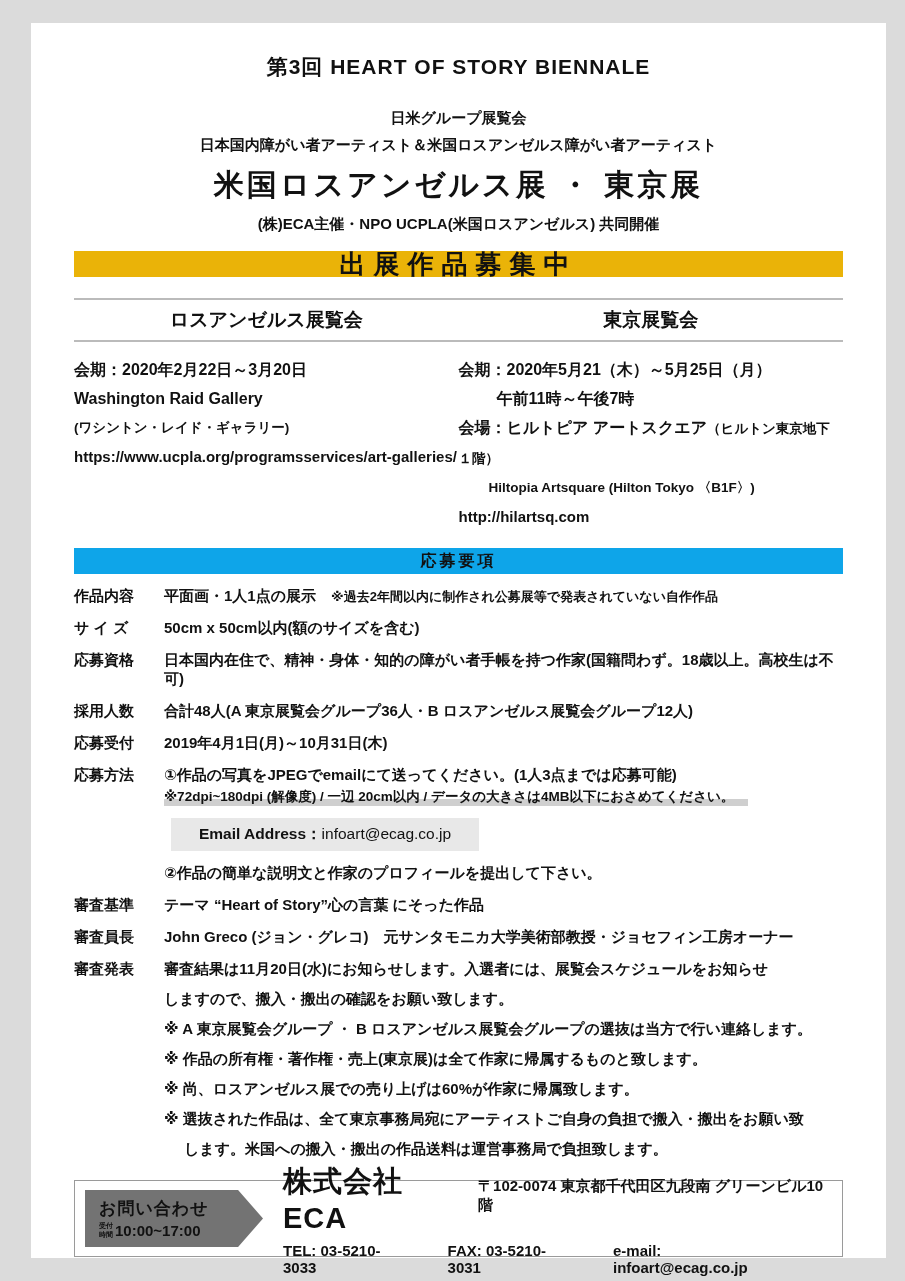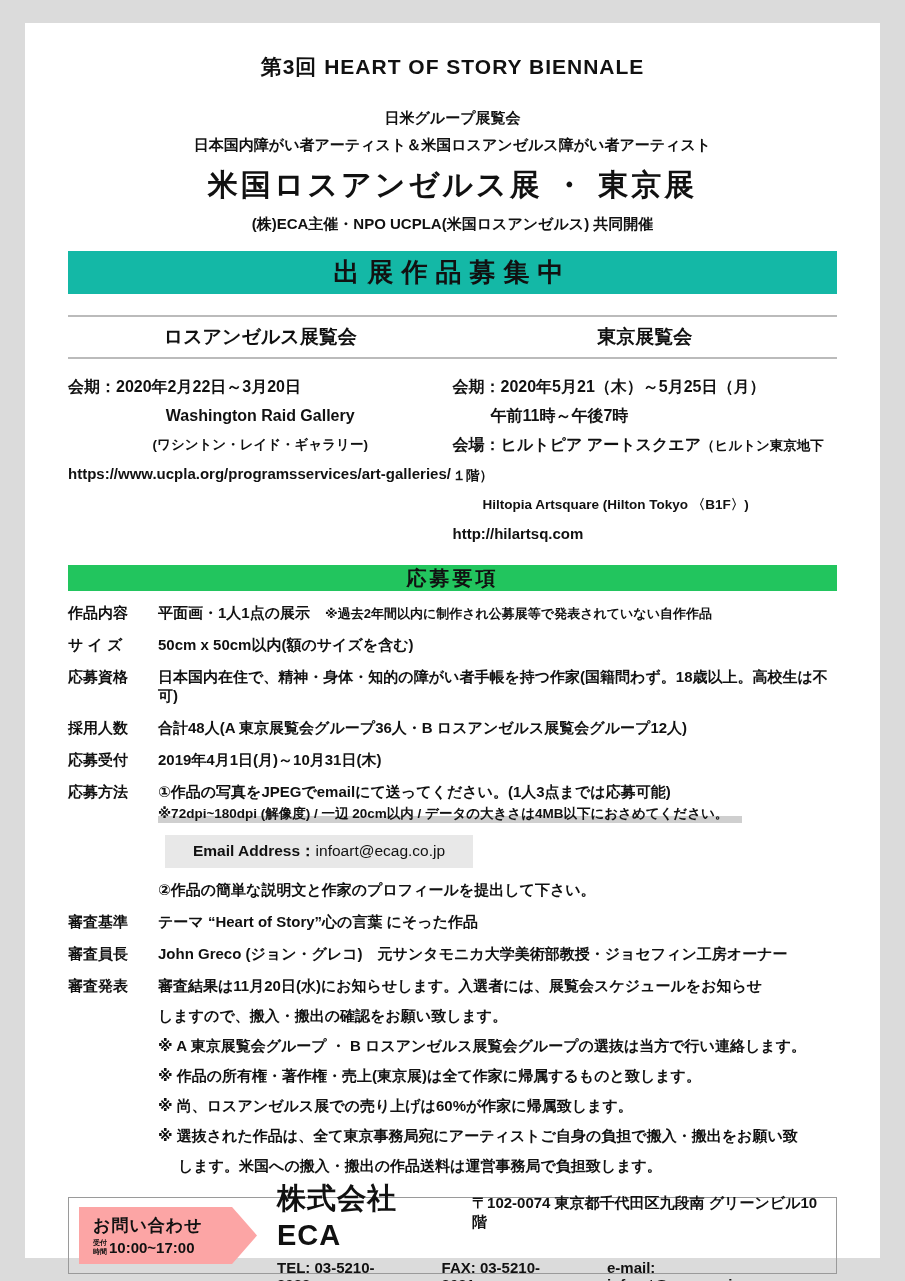--- a/index.html
+++ b/index.html
@@ -5,58 +5,58 @@
   * { margin:0; padding:0; box-sizing:border-box; }
   html,body { width:905px; height:1281px; }
   body {
     background:#dbdbdb;
     font-family:"Liberation Sans","DejaVu Sans",sans-serif;
     color:#111;
     position:relative;
   }
   [data-bind] { white-space:pre-wrap; }
   .sheet {
-    position:absolute; left:25px; top:23px;
+    position:absolute; left:31px; top:23px;
     width:855px; height:1235px; background:#fff;
   }
   .content { padding:0 43px; }
 
   
   .h-title { margin-top:30px; text-align:center; font-size:21px; font-weight:bold; letter-spacing:1px; }
   .h-sub1  { margin-top:28px; text-align:center; font-size:15px; font-weight:600; }
   .h-sub2  { margin-top:8px;  text-align:center; font-size:15px; font-weight:600; }
   .h-main  { margin-top:10px; text-align:center; font-size:30px; font-weight:bold; letter-spacing:3px; }
   .h-org   { margin-top:9px;  text-align:center; font-size:15px; font-weight:600; }
 
   .banner {
-    margin-top:17px; background:#14b8a6; height:43px;
+    margin-top:17px; background:#eab308; height:26px;
     display:flex; align-items:center; justify-content:center;
     font-size:26px; font-weight:bold; letter-spacing:8px;
   }
 
   
   .columns { display:flex; margin-top:21px; }
   .col { flex:1; }
   .col-header {
     border-top:2px solid #bbb; border-bottom:2px solid #bbb;
     text-align:center; font-size:19px; font-weight:bold; padding:7px 0;
   }
   .col-body { margin-top:13px; font-size:16px; font-weight:600; }
   .col-body .line { line-height:29px; }
-  .center { text-align:center; }
+  .center { }
   .ind38 { padding-left:38px; }
   .ind30 { padding-left:30px; }
   .small14 { font-size:13.5px; }
   .url { font-size:15px; font-weight:600; }
 
   
   .req-bar {
-    margin-top:17px; background:#22c55e; height:26px;
+    margin-top:17px; background:#0ea5e9; height:26px;
     display:flex; align-items:center; justify-content:center;
-    font-size:20px; font-weight:bold; letter-spacing:3px;
+    font-size:16px; font-weight:bold; letter-spacing:3px;
   }
   .req-list { margin-top:9px; font-size:15px; font-weight:600; }
   .req-row { display:flex; margin-top:13px; }
   .req-label { width:90px; flex:none; }
   .req-content { flex:1; }
   .small-note { font-size:13px; font-weight:bold; }
   .spec-note {
     margin-left:90px; margin-top:3px; font-size:13.5px; font-weight:bold;
     background:linear-gradient(to bottom, transparent 62%, #cfcfcf 62%);
     display:inline-block; padding-right:14px;
@@ -72,21 +72,21 @@
   .notes { margin-top:11px; }
   .note-line { margin-left:90px; margin-top:11px; font-size:15px; font-weight:600; }
   .note-cont { margin-left:110px; }
 
   
   .contact-box {
     margin-top:21px; border:1px solid #9a9a9a;
     display:flex; align-items:center; padding:9px 10px; height:77px;
   }
   .contact-label {
-    flex:none; width:178px; height:57px; background:#fca5a5;
+    flex:none; width:178px; height:57px; background:#737373;
     clip-path:polygon(0 0, 86% 0, 100% 50%, 86% 100%, 0 100%);
     padding:7px 0 0 14px;
   }
   .contact-label .l1 { font-size:17px; font-weight:bold; letter-spacing:1px; }
   .contact-label .l2 { font-size:15px; font-weight:bold; margin-top:2px; display:flex; align-items:center; }
   .stack { display:inline-flex; flex-direction:column; font-size:7px; line-height:1.15; margin-right:2px; font-weight:600; }
   .contact-main { margin-left:20px; }
   .cm-row1 { display:flex; align-items:baseline; }
   .cm-company { font-size:29px; font-weight:bold; letter-spacing:1px; }
   .cm-address { font-size:15px; font-weight:600; margin-left:14px; }

